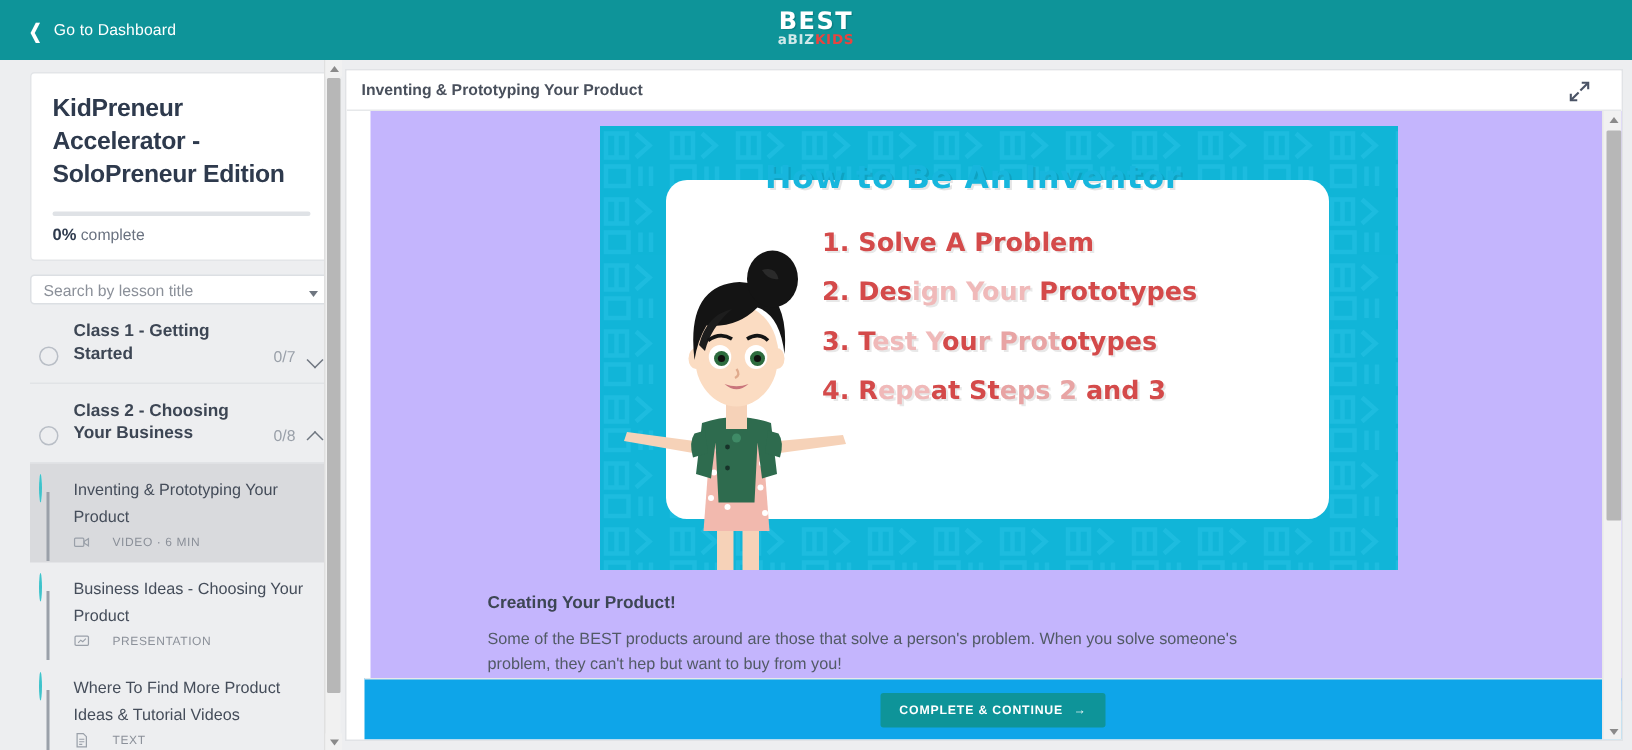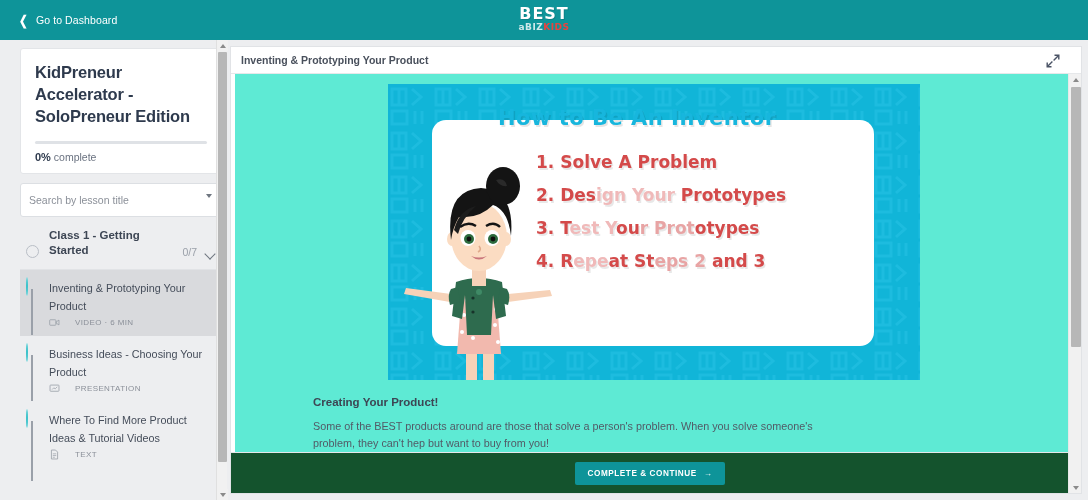--- a/index.html
+++ b/index.html
@@ -67,21 +67,21 @@
   .progress-track {
     margin-top: 14px; height: 3px; background: #dfe2e6; border-radius: 2px;
   }
   .progress-fill { height: 3px; width: 0%; background: #0e9499; border-radius: 2px; }
   .progress-text { margin-top: 7px; font-size: 10.5px; color: #6a7280; }
   .progress-text b { color: #2e3a4d; font-weight: 700; font-size: 11px; }
 
   .search-select {
     margin: 9px 4px 0 4px; height: 20px;
     background: #fff; border: 1px solid #dcdfe3; border-radius: 3px;
-    display: flex; align-items: center; padding: 16px 8px;
+    display: flex; padding: 4px 8px;
     position: relative; cursor: pointer;
   }
   .search-select .ph { font-size: 10.5px; color: #8b9099; }
   .caret-down {
     position: absolute; right: 9px; top: 10px;
     width: 0; height: 0;
     border-left: 3.5px solid transparent; border-right: 3.5px solid transparent;
     border-top: 4.5px solid #6f7680;
   }
 
@@ -162,22 +162,22 @@
     display: flex; align-items: center; padding: 0 10px;
     position: relative; background: #fff;
   }
   .content-title { font-size: 10.5px; font-weight: 700; color: #49505c; }
   .expand-btn {
     position: absolute; right: 20px; top: 6px;
     width: 16px; height: 16px; cursor: pointer; color: #5b6personally;
   }
 
   .scroll-region {
-    position: absolute; top: 27px; left: 4px;
-    width: 838px; height: 393px; overflow: hidden; background: #5eead4;
+    position: absolute; top: 27px; left: 16px;
+    width: 838px; height: 393px; overflow: hidden; background: #c4b5fd;
   }
 
   
   .video {
     position: relative; margin: 10px auto 0 auto;
     width: 532px; height: 296px; overflow: hidden;
     background: #11b5d8;
   }
   .video-pattern { position: absolute; inset: 0; opacity: .45; }
   .slide-card {
@@ -208,22 +208,22 @@
   
   .text-block { padding: 16px 0 0 68px; margin-left: 10px; }
   .tb-head { font-size: 11.5px; font-weight: 700; color: #3d4654; }
   .tb-para {
     margin-top: 10px; font-size: 10.8px; line-height: 17px;
     color: #525a66; max-width: 500px;
   }
 
   
   .content-footer {
-    position: absolute; bottom: 0; left: 0; width: 838px; height: 41px;
-    border-top: 1px solid #e6e8ea; background: #14532d;
+    position: absolute; bottom: 0; left: 12px; width: 838px; height: 41px;
+    border-top: 1px solid #e6e8ea; background: #0ea5e9;
     display: flex; align-items: center; justify-content: center;
   }
   .cc-btn {
     background: #0e9499; color: #fff; border: none; border-radius: 2px;
     font-size: 8.2px; font-weight: 700; letter-spacing: .55px;
     padding: 7px 13px; cursor: pointer;
     display: flex; align-items: center; gap: 7px;
     font-family: "Liberation Sans", sans-serif;
   }
 
@@ -278,20 +278,26 @@
       <span class="caret-down"></span>
     </div>
 
     <div class="section">
       <span class="sec-circle"></span>
       <span class="sec-name">Class 1 - Getting Started</span>
       <span class="sec-count">0/7</span>
       <span class="chev down"></span>
     </div>
 
+    <div class="section">
+      <span class="sec-circle"></span>
+      <span class="sec-name">Class 2 - Choosing Your Business</span>
+      <span class="sec-count">0/8</span>
+      <span class="chev up"></span>
+    </div>
 
     <div class="lessons">
 
       <div class="lesson active">
         <span class="les-marker">
           <span class="les-circle"></span>
           <span class="les-line"></span>
         </span>
         <span class="les-body">
           <span class="les-title">Inventing &amp; Prototyping Your Product</span>

